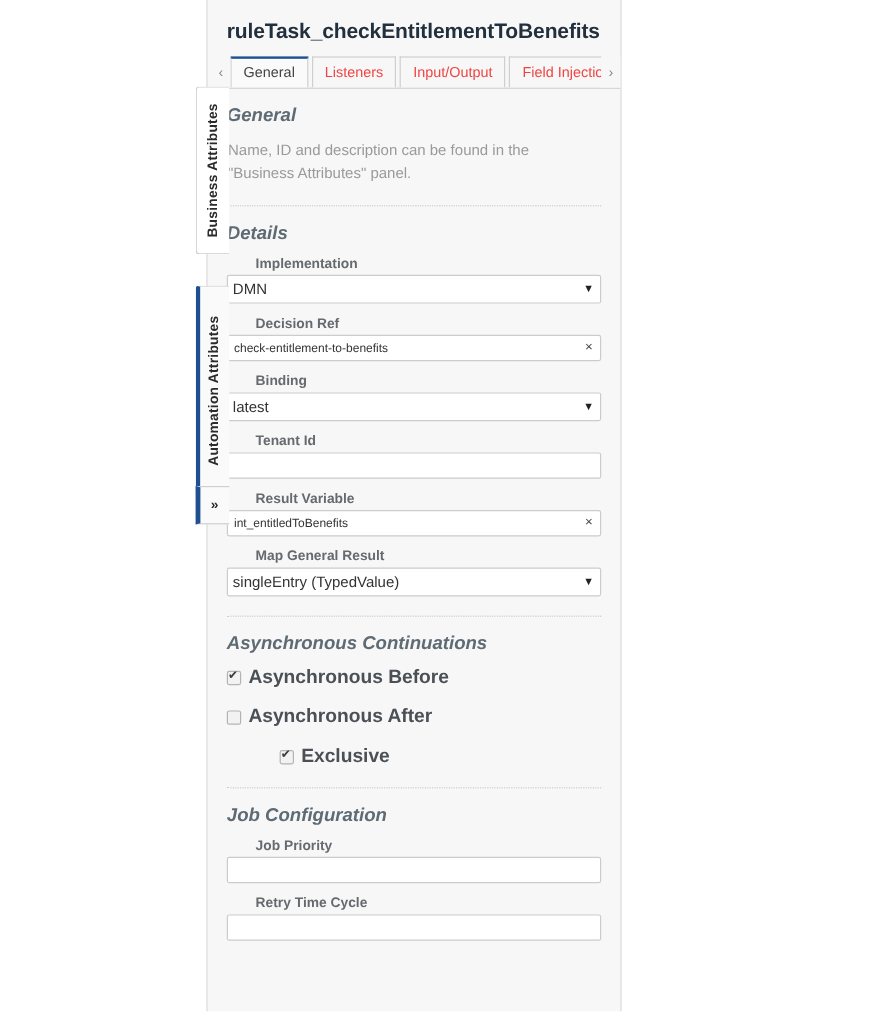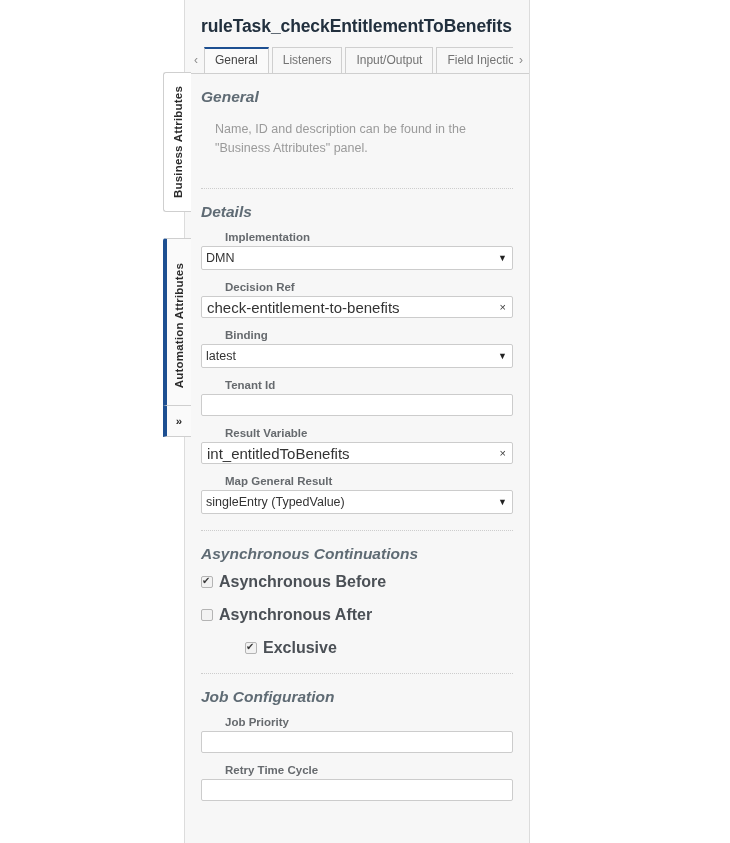--- a/index.html
+++ b/index.html
@@ -14,21 +14,21 @@
   #app {
     position: relative;
     width: 730px;
     height: 843px;
     background: #ffffff;
   }
 
   
   .panel {
     position: absolute;
-    left: 184px;
+    left: 172px;
     top: 0;
     width: 346px;
     height: 843px;
     background: #f7f7f7;
     border-left: 1px solid #dcdcdc;
     border-right: 1px solid #dcdcdc;
   }
 
   .panel-title {
     font-size: 17.5px;
@@ -63,21 +63,21 @@
   }
   .tabs-wrap {
     display: flex;
     align-items: flex-end;
     overflow: hidden;
     flex: 1 1 auto;
     height: 27px;
   }
   .tab {
     font-size: 12px;
-    color: #737373;
+    color: #ef4444;
     background: #f7f7f7;
     border: 1px solid #cfcfcf;
     border-bottom: none;
     padding: 5px 10px 5px 10px;
     margin-right: 3px;
     height: 26px;
     line-height: 15px;
     white-space: nowrap;
     cursor: pointer;
     flex: 0 0 auto;
@@ -107,42 +107,42 @@
     font-style: italic;
     font-weight: bold;
     color: #5f6b74;
     margin: 0 0 10px 0;
   }
 
   .section-desc {
     font-size: 12.5px;
     color: #9a9a9a;
     line-height: 19px;
-    margin: 14px;
+    margin: 1px;
     max-width: 290px;
   }
 
   .field { margin-bottom: 11px; }
   .field:last-child { margin-bottom: 0; }
 
   .field-label {
     font-size: 11.5px;
     font-weight: bold;
     color: #666a6e;
     margin-bottom: 3px;
     display: block;
     padding-left: 24px;
   }
 
   .input-wrap { position: relative; }
 
   input.text-input {
     width: 100%;
     height: 22px;
-    font-size: 15px;
+    font-size: 10px;
     font-family: "Liberation Sans", sans-serif;
     color: #333;
     background: #ffffff;
     border: 1px solid #cccccc;
     border-radius: 2px;
     padding: 2px 22px 2px 5px;
     outline: none;
   }
   input.text-input.plain { padding-right: 5px; }
 

